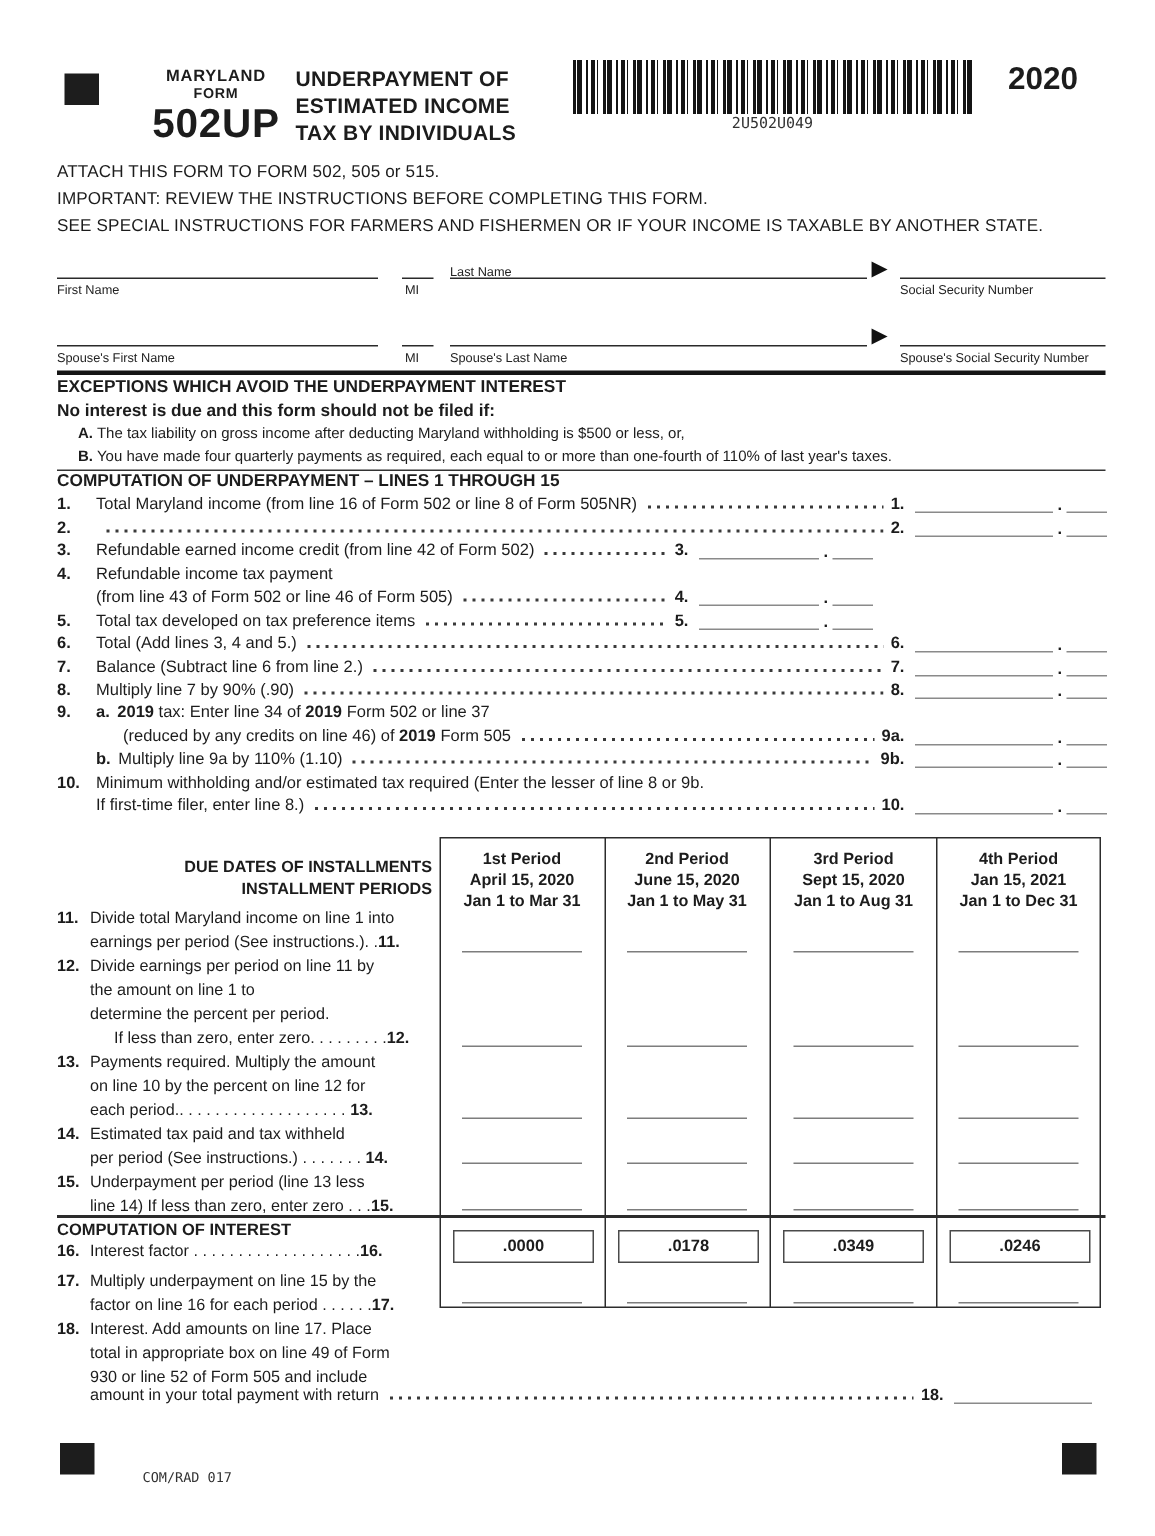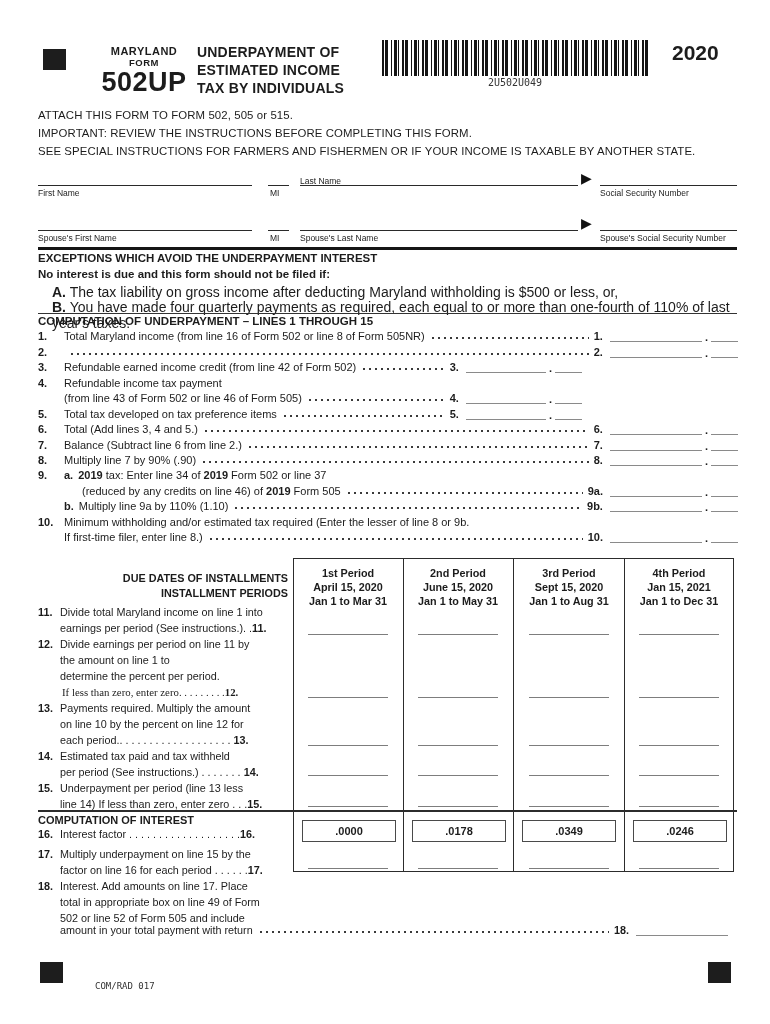--- a/index.html
+++ b/index.html
@@ -21,21 +21,21 @@
   
   .notices{left:38px;top:106px;font-size:11.4px;font-weight:normal;line-height:18px;letter-spacing:.1px;}
   
   .fieldline{position:absolute;border-bottom:1.2px solid #2a2a2a;height:0;}
   .flabel{position:absolute;font-size:8.5px;color:#222;}
   .arrow{position:absolute;font-size:14px;color:#111;line-height:1;}
   .thick{position:absolute;left:38px;width:699px;height:2.5px;background:#151515;}
   
   .exc-title{left:38px;top:252px;font-size:11.5px;font-weight:bold;}
   .exc-intro{left:38px;top:268px;font-size:11.5px;font-weight:bold;}
-  .exc-item{position:absolute;left:52px;font-size:14px;}
+  .exc-item{position:absolute;left:52px;font-size:10px;}
   .rule{position:absolute;left:38px;width:699px;border-bottom:1.5px solid #333;height:0;}
   .comp-title{left:38px;top:315px;font-size:11.5px;font-weight:bold;}
   
   .lines{left:38px;top:327px;width:700px;}
   .fline{display:flex;align-items:flex-end;height:15.45px;font-size:11px;white-space:nowrap;}
   .fline.mid{width:544px;}
   .num{font-weight:bold;width:26px;flex:none;}
   .ind{padding-left:26px;}
   .leader{flex:1;height:2px;margin:0 5px 3px 5px;align-self:flex-end;
     background-image:radial-gradient(circle,#3a3a3a 1px,transparent 1.1px);
@@ -290,42 +290,42 @@
     </div>
 
     <div class="tl b" style="right:450px;top:16px;">DUE DATES OF INSTALLMENTS</div>
     <div class="tl b" style="right:450px;top:31px;">INSTALLMENT PERIODS</div>
 
     <div class="tl" style="left:0;top:50px;"><span class="tnum">11.</span><span>Divide total Maryland income on line 1 into</span></div>
     <div class="tl tind" style="left:0;top:66px;"><span>earnings per period (See instructions.). .</span><span class="b">11.</span></div>
     <div class="tl" style="left:0;top:82px;"><span class="tnum">12.</span><span>Divide earnings per period on line 11 by</span></div>
     <div class="tl tind" style="left:0;top:98px;"><span>the amount on line 1 to</span></div>
     <div class="tl tind" style="left:0;top:114px;"><span>determine the percent per period.</span></div>
-    <div class="tl tind" style="left:2px;top:130px;font-family:Liberation Serif, serif;"><span>If less than zero, enter zero. . . . . . . . .</span><span class="b">12.</span></div>
+    <div class="tl tind" style="left:16px;top:130px;"><span>If less than zero, enter zero. . . . . . . . .</span><span class="b">12.</span></div>
     <div class="tl" style="left:0;top:146px;"><span class="tnum">13.</span><span>Payments required. Multiply the amount</span></div>
     <div class="tl tind" style="left:0;top:162px;"><span>on line 10 by the percent on line 12 for</span></div>
     <div class="tl tind" style="left:0;top:178px;"><span>each period.. . . . . . . . . . . . . . . . . . . </span><span class="b">13.</span></div>
     <div class="tl" style="left:0;top:194px;"><span class="tnum">14.</span><span>Estimated tax paid and tax withheld</span></div>
     <div class="tl tind" style="left:0;top:210px;"><span>per period (See instructions.) . . . . . . . </span><span class="b">14.</span></div>
     <div class="tl" style="left:0;top:226px;"><span class="tnum">15.</span><span>Underpayment per period (line 13 less</span></div>
     <div class="tl tind" style="left:0;top:242px;"><span>line 14) If less than zero, enter zero . . .</span><span class="b">15.</span></div>
 
     <div class="int-title">COMPUTATION OF INTEREST</div>
     <div class="tl" style="left:0;top:272px;"><span class="tnum">16.</span><span>Interest factor . . . . . . . . . . . . . . . . . . .</span><span class="b">16.</span></div>
     <div class="tl" style="left:0;top:292px;"><span class="tnum">17.</span><span>Multiply underpayment on line 15 by the</span></div>
     <div class="tl tind" style="left:0;top:308px;"><span>factor on line 16 for each period . . . . . .</span><span class="b">17.</span></div>
 
     <div class="factor" style="left:264px;top:264px;">.0000</div>
     <div class="factor" style="left:374px;top:264px;">.0178</div>
     <div class="factor" style="left:484px;top:264px;">.0349</div>
     <div class="factor" style="left:595px;top:264px;">.0246</div>
 
     <div class="tl" style="left:0;top:324px;"><span class="tnum">18.</span><span>Interest. Add amounts on line 17. Place</span></div>
     <div class="tl tind" style="left:0;top:340px;"><span>total in appropriate box on line 49 of Form</span></div>
-    <div class="tl tind" style="left:0;top:356px;"><span>502 or line 52 of Form 505 and include</span></div>
+    <div class="tl tind" style="left:0;top:356px;"><span>930 or line 52 of Form 505 and include</span></div>
     <div class="l18row">
       <span class="tind">amount in your total payment with return</span>
       <span class="leader"></span>
       <span class="lbl">18.</span>
       <span class="amt-line"></span>
     </div>
   <div class="cellline" style="left: 270px; top: 78px;"></div>
       <div class="cellline" style="left: 380px; top: 78px;"></div>
       <div class="cellline" style="left: 491px; top: 78px;"></div>
       <div class="cellline" style="left: 601px; top: 78px;"></div>

